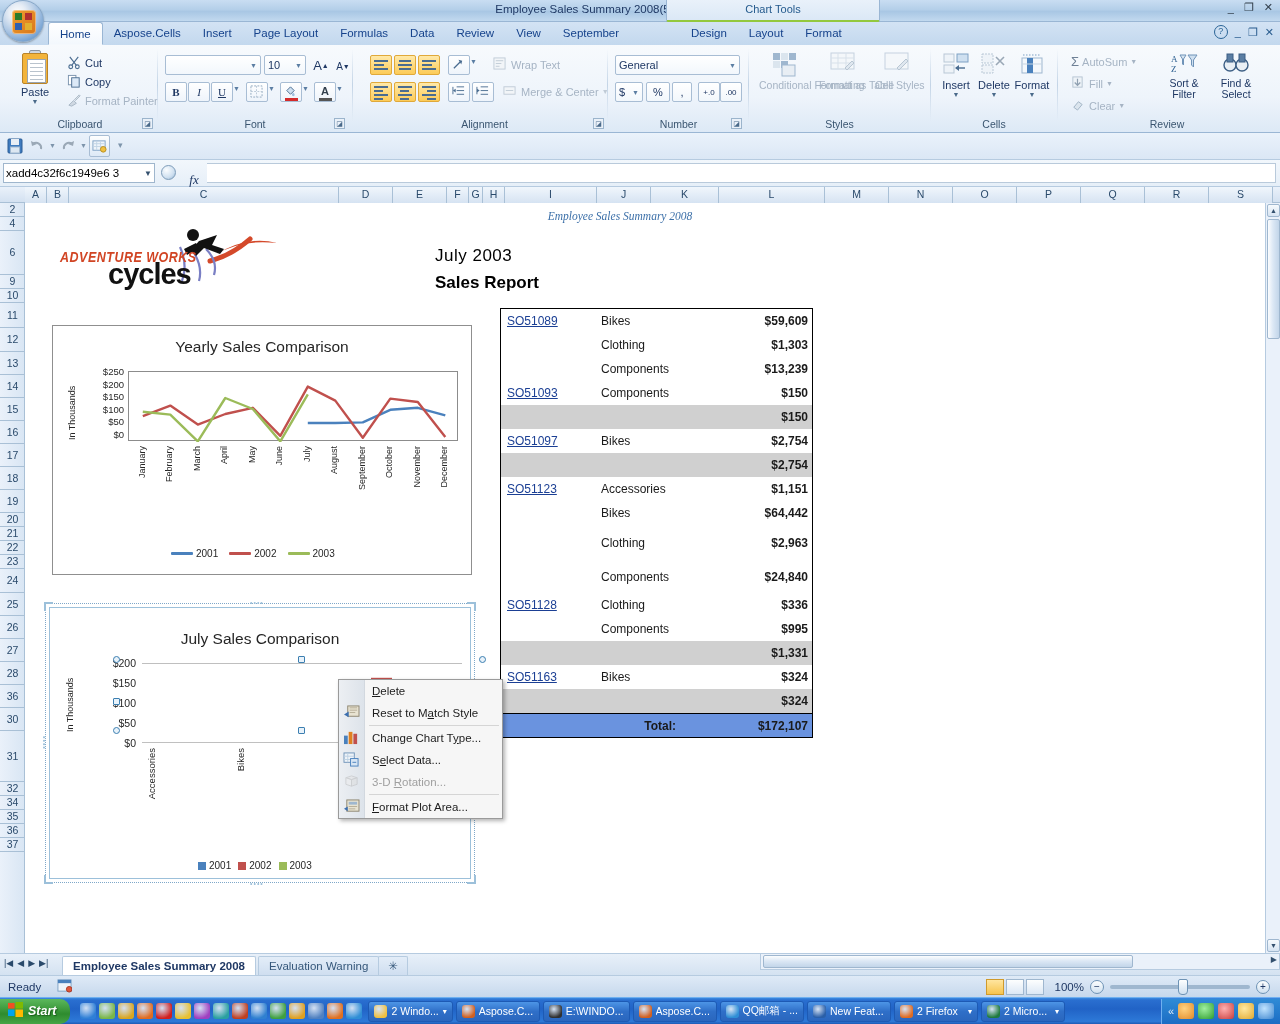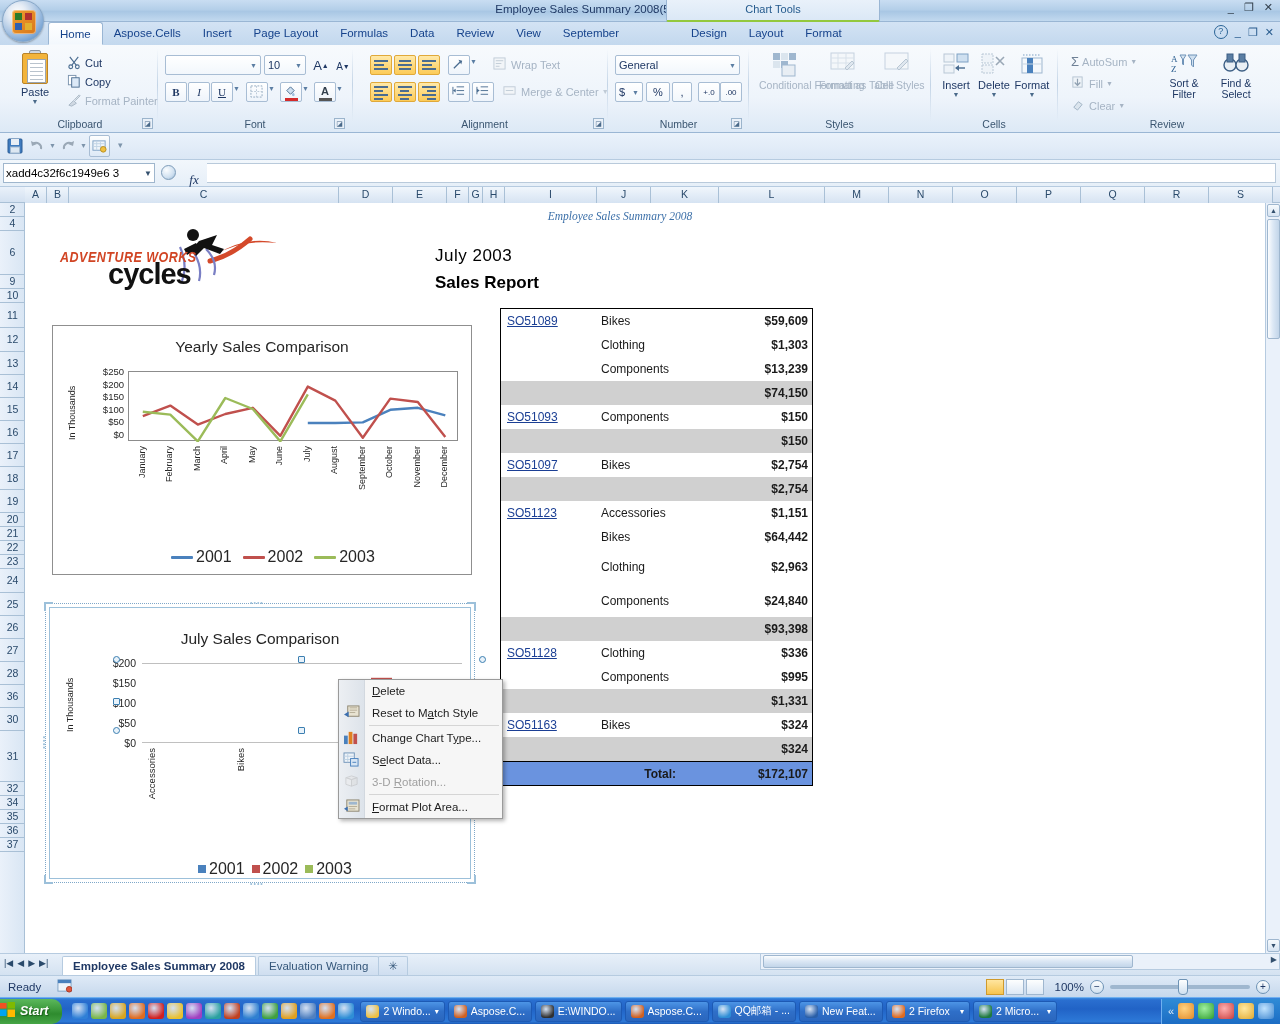--- a/index.html
+++ b/index.html
@@ -123,21 +123,21 @@
   .chartbox{position:absolute;background:#fff;}
   .chart1{left:27px;top:122px;width:420px;height:250px;border:1px solid #8f8f8f;}
   .chart2-wrap{left:20px;top:400px;width:430px;height:280px;}
   .chart2-frame{position:absolute;left:0;top:0;width:430px;height:280px;border:1px dotted #7fa8c9;}
   .chart2-inner{position:absolute;left:4px;top:4px;width:422px;height:272px;border:1px solid #9cc0da;background:#fff;}
   .ctitle{position:absolute;width:100%;text-align:center;font-size:15.5px;color:#262626;
     font-family:"Liberation Sans",sans-serif;}
   .axis-label{position:absolute;font-size:9px;color:#262626;writing-mode:vertical-rl;transform:rotate(180deg);}
   .ytick{position:absolute;right:0;font-size:9.5px;color:#262626;text-align:right;white-space:nowrap;}
   .xtick{position:absolute;font-size:9px;color:#262626;writing-mode:vertical-rl;transform:rotate(180deg);white-space:nowrap;}
-  .legend{position:absolute;display:flex;gap:11px;align-items:center;font-size:16px;color:#262626;text-align:center;}
+  .legend{position:absolute;display:flex;gap:11px;align-items:center;font-size:10px;color:#262626;text-align:center;}
   .legend .li{display:flex;align-items:center;gap:3px;}
   .lswatch{width:22px;height:3px;border-radius:1px;}
   .lsq{width:8px;height:8px;}
   
   .otable{position:absolute;left:475px;top:105px;width:313px;border:1px solid #000;background:#fff;}
   .otable .thead{background:#6a93df;border-bottom:1px solid #000;text-align:center;font-weight:bold;
     font-size:14px;color:#000;height:26px;line-height:25px;}
   .orow{display:flex;height:24px;align-items:center;font-size:12px;color:#1a1a1a;}
   .orow.alt{background:#d0d0d0;}
   .orow.total{background:#6a93df;font-weight:bold;border-top:1px solid #000;}
@@ -180,21 +180,21 @@
   .viewbtn.sel{background:linear-gradient(180deg,#ffe6a0,#f6c44e);border-color:#cf9a2c;}
   .zoomslider{width:140px;height:4px;background:#9fb7cf;border-radius:2px;position:relative;}
   .zthumb{position:absolute;left:68px;top:-6px;width:10px;height:16px;background:linear-gradient(180deg,#fdfefe,#cfe0f0);
     border:1px solid #6e93b5;border-radius:2px 2px 4px 4px;}
   .zbtn{width:14px;height:14px;border-radius:50%;border:1px solid #6e93b5;
     background:linear-gradient(180deg,#fdfefe,#cfe0f0);font-size:10px;text-align:center;line-height:12px;color:#1f3864;}
   
   .taskbar{position:absolute;left:0;top:997px;width:1280px;height:27px;
     background:linear-gradient(180deg,#3c8ae0 0%,#2a6fd0 8%,#2163c6 42%,#2d79d8 90%,#1d5ab4 100%);
     display:flex;align-items:center;border-top:1px solid #6fb0f0;}
-  .startbtn{height:25px;margin:1px 4px 1px 0;padding:0 14px 0 0;display:flex;align-items:center;gap:5px;
+  .startbtn{height:25px;margin:1px 4px 1px 0;padding:0 14px 0 8px;display:flex;align-items:center;gap:5px;
     background:linear-gradient(180deg,#5cb85c 0%,#3e9b3e 40%,#2e8b2e 60%,#46a546 100%);
     border-radius:0 10px 10px 0;color:#fff;font-weight:bold;font-style:italic;font-size:12.5px;
     text-shadow:1px 1px 1px #1a5c1a;}
   .qlaunch{display:flex;align-items:center;gap:3px;padding:0 6px;}
   .tbicon{width:16px;height:16px;border-radius:3px;display:inline-block;}
   .tbtask{height:21px;min-width:84px;max-width:100px;margin-right:3px;padding:0 5px;display:flex;align-items:center;gap:4px;
     background:linear-gradient(180deg,#4d95e6,#2f6fc8 50%,#2a66bd);border:1px solid #1d5ab4;border-radius:3px;
     color:#fff;font-size:10.5px;white-space:nowrap;overflow:hidden;}
   .tray{margin-left:auto;display:flex;align-items:center;gap:4px;padding:0 6px;height:25px;
     background:linear-gradient(180deg,#2f8bd6,#1b6cc4);border-left:1px solid #6fb0f0;}
@@ -809,25 +809,20 @@
         <div class="orow" style="height: 24px;">
           <div class="c-so"></div>
           <div class="c-cat">Clothing</div>
           <div class="c-amt">$1,303</div>
         </div>
         <div class="orow" style="height: 24px;">
           <div class="c-so"></div>
           <div class="c-cat">Components</div>
           <div class="c-amt">$13,239</div>
         </div>
-        <div class="orow alt" style="height: 24px;">
-          <div class="c-so"></div>
-          <div class="c-cat"></div>
-          <div class="c-amt">$74,150</div>
-        </div>
         <div class="orow" style="height: 24px;">
           <div class="c-so"><span class="solink">SO51093</span></div>
           <div class="c-cat">Components</div>
           <div class="c-amt">$150</div>
         </div>
         <div class="orow alt" style="height: 24px;">
           <div class="c-so"></div>
           <div class="c-cat"></div>
           <div class="c-amt">$150</div>
         </div>
@@ -853,25 +848,20 @@
         </div>
         <div class="orow" style="height: 35px;">
           <div class="c-so"></div>
           <div class="c-cat">Clothing</div>
           <div class="c-amt">$2,963</div>
         </div>
         <div class="orow" style="height: 33px;">
           <div class="c-so"></div>
           <div class="c-cat">Components</div>
           <div class="c-amt">$24,840</div>
-        </div>
-        <div class="orow alt" style="height: 24px;">
-          <div class="c-so"></div>
-          <div class="c-cat"></div>
-          <div class="c-amt">$93,398</div>
         </div>
         <div class="orow" style="height: 24px;">
           <div class="c-so"><span class="solink">SO51128</span></div>
           <div class="c-cat">Clothing</div>
           <div class="c-amt">$336</div>
         </div>
         <div class="orow" style="height: 24px;">
           <div class="c-so"></div>
           <div class="c-cat">Components</div>
           <div class="c-amt">$995</div>

